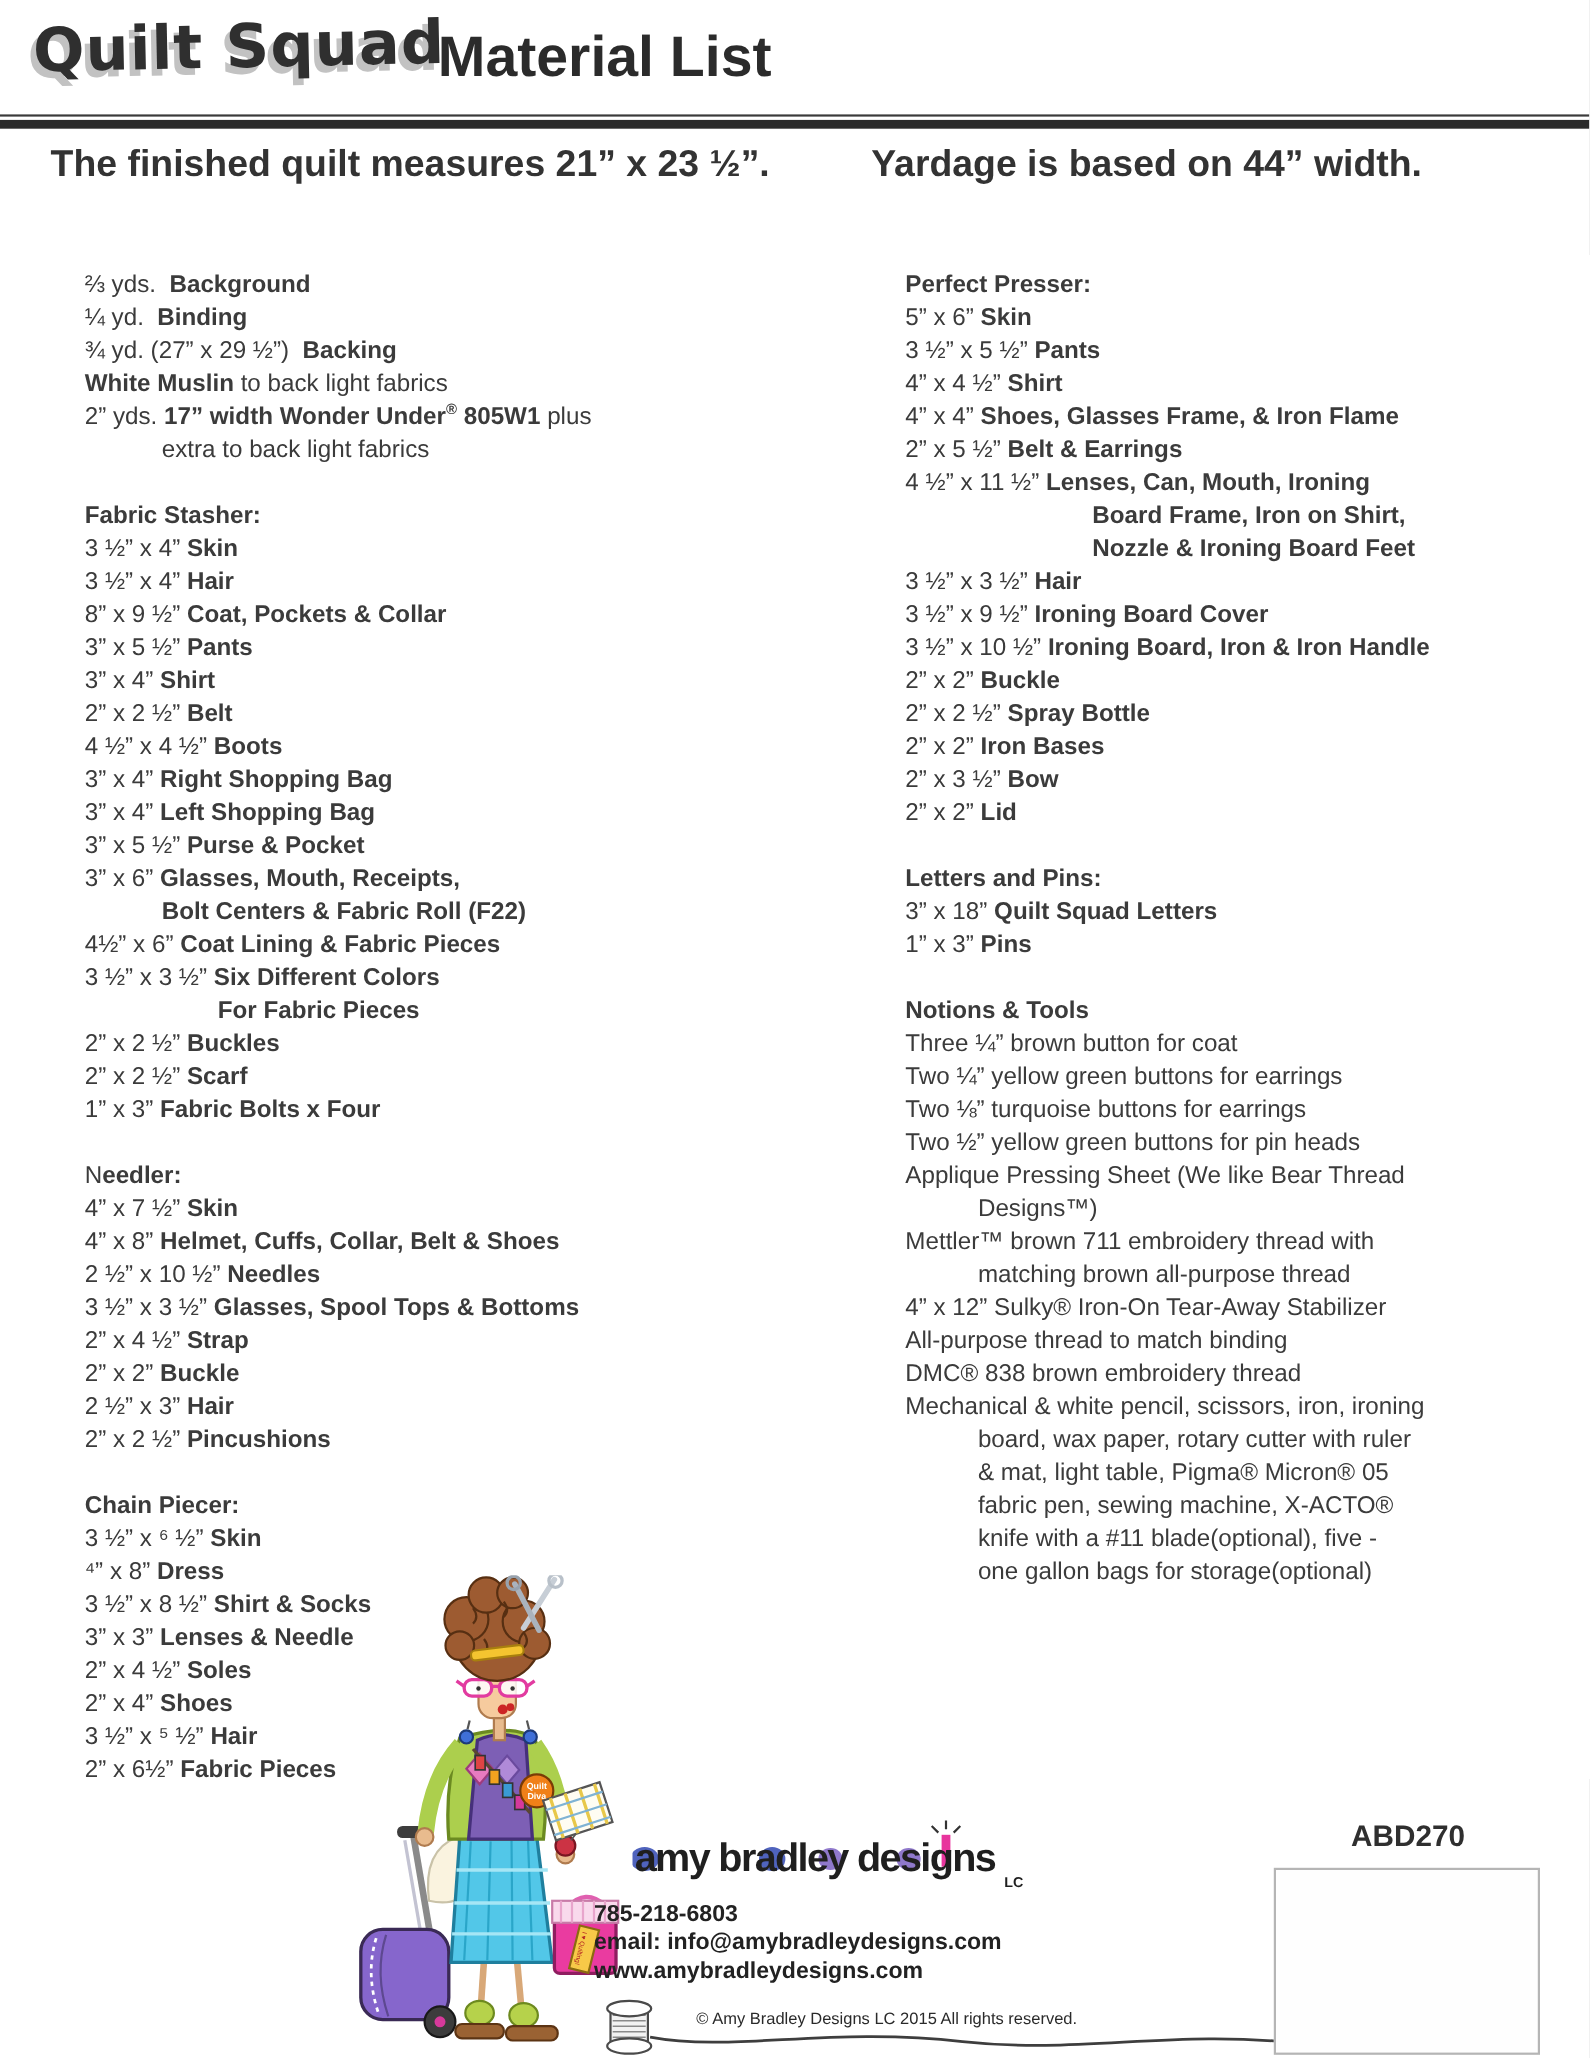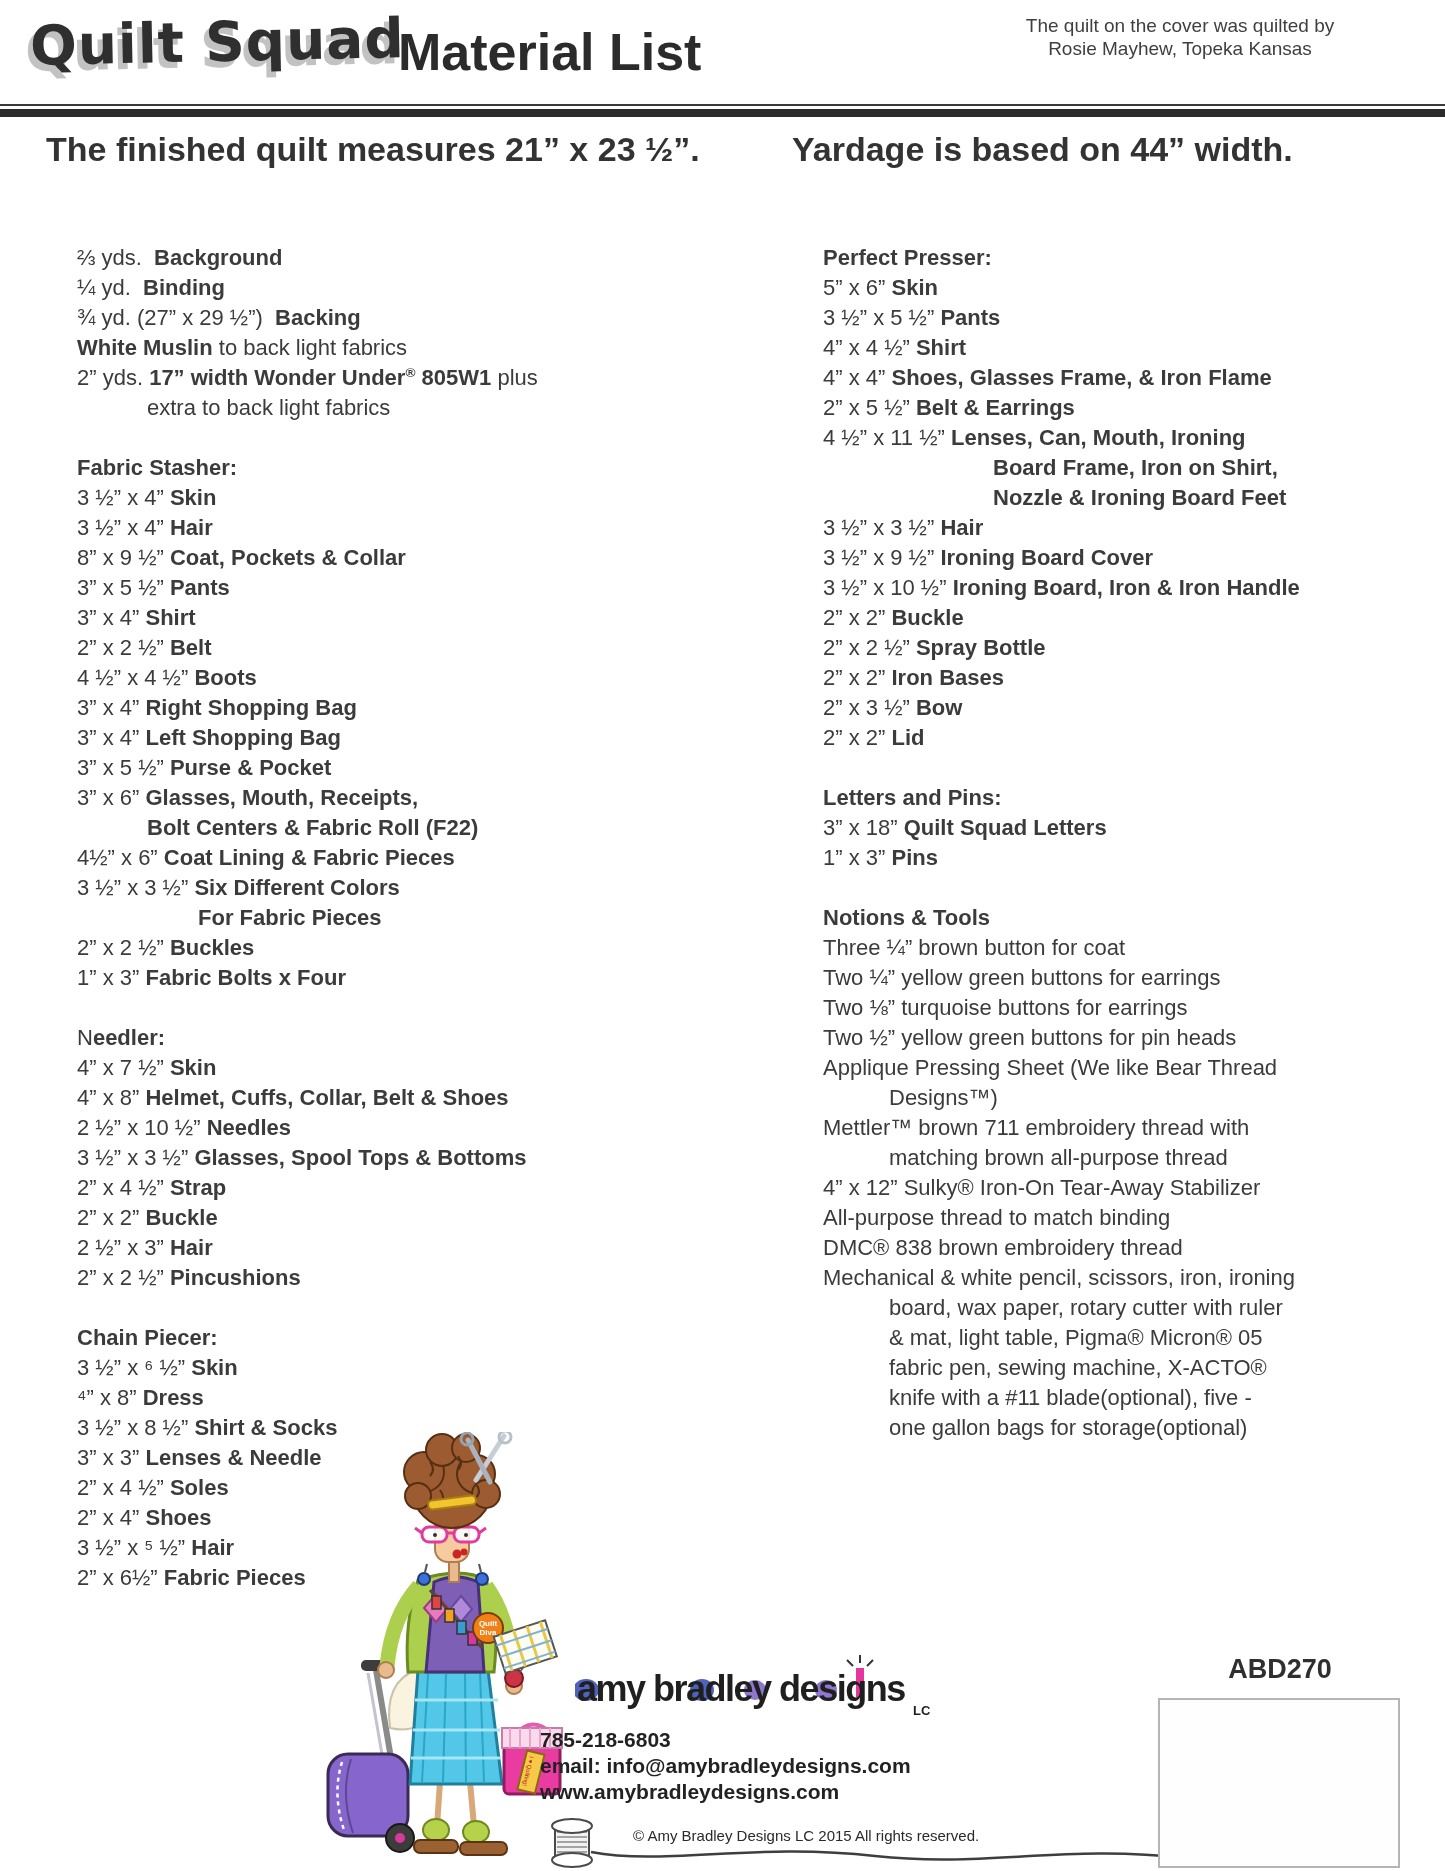--- a/index.html
+++ b/index.html
@@ -39,24 +39,20 @@
   .abd{left:1160px;top:1654px;width:240px;text-align:center;font-weight:bold;font-size:27px;color:#2f2f2f;}
   .barcode-box{left:1158px;top:1698px;width:242px;height:170px;border:2px solid #b5b5b5;background:#fefefe;box-sizing:border-box;}
 </style>
 </head>
 <body>
 
 <div class="page">
 
   <div class="abs brand">Quilt Squad</div>
   <div class="abs doc-title">Material List</div>
-  <div class="abs credit">
-    <div>The quilt on the cover was quilted by</div>
-    <div>Rosie Mayhew, Topeka Kansas</div>
-  </div>
   <div class="abs rule-thin"></div>
   <div class="abs rule-thick"></div>
 
   <div class="col col-left">
     <div class="colhead">The finished quilt measures 21” x 23 ½”.</div>
     <div class="blocks">
         <div class="block">
           <div class="line"><span>⅔ yds.  </span><span class="b">Background</span></div>
           <div class="line"><span>¼ yd.  </span><span class="b">Binding</span></div>
           <div class="line"><span>¾ yd. (27” x 29 ½”)  </span><span class="b">Backing</span></div>
@@ -75,20 +71,21 @@
           <div class="line"><span>4 ½” x 4 ½” </span><span class="b">Boots</span></div>
           <div class="line"><span>3” x 4” </span><span class="b">Right Shopping Bag</span></div>
           <div class="line"><span>3” x 4” </span><span class="b">Left Shopping Bag</span></div>
           <div class="line"><span>3” x 5 ½” </span><span class="b">Purse &amp; Pocket</span></div>
           <div class="line"><span>3” x 6” </span><span class="b">Glasses, Mouth, Receipts,</span></div>
           <div class="line ind-a"><span class="b">Bolt Centers &amp; Fabric Roll (F22)</span></div>
           <div class="line"><span>4½” x 6” </span><span class="b">Coat Lining &amp; Fabric Pieces</span></div>
           <div class="line"><span>3 ½” x 3 ½” </span><span class="b">Six Different Colors</span></div>
           <div class="line ind-b"><span class="b">For Fabric Pieces</span></div>
           <div class="line"><span>2” x 2 ½” </span><span class="b">Buckles</span></div>
+          <div class="line"><span>2” x 2 ½” </span><span class="b">Scarf</span></div>
           <div class="line"><span>1” x 3” </span><span class="b">Fabric Bolts x Four</span></div>
         </div>
         <div class="block">
           <div class="line title"><span>N</span><span class="b">eedler:</span></div>
           <div class="line"><span>4” x 7 ½” </span><span class="b">Skin</span></div>
           <div class="line"><span>4” x 8” </span><span class="b">Helmet, Cuffs, Collar, Belt &amp; Shoes</span></div>
           <div class="line"><span>2 ½” x 10 ½” </span><span class="b">Needles</span></div>
           <div class="line"><span>3 ½” x 3 ½” </span><span class="b">Glasses, Spool Tops &amp; Bottoms</span></div>
           <div class="line"><span>2” x 4 ½” </span><span class="b">Strap</span></div>
           <div class="line"><span>2” x 2” </span><span class="b">Buckle</span></div>

